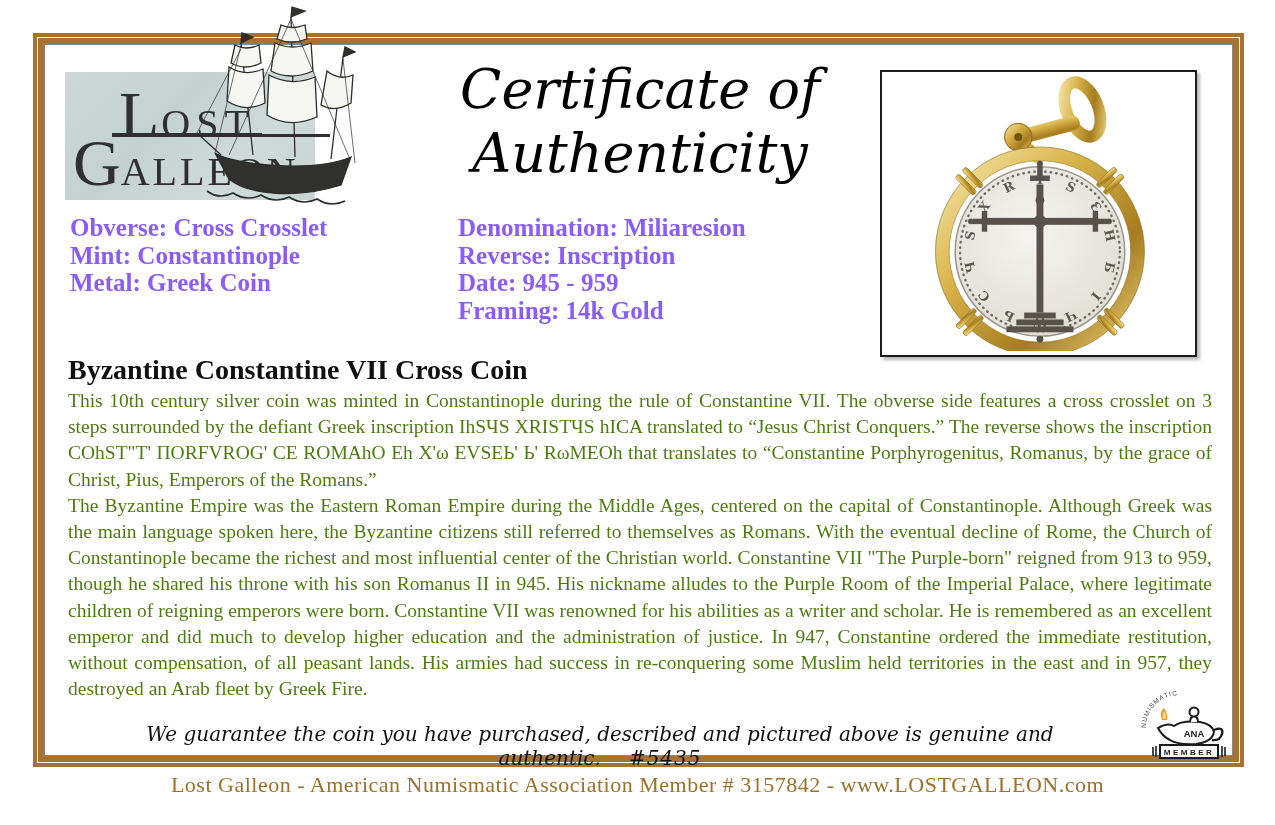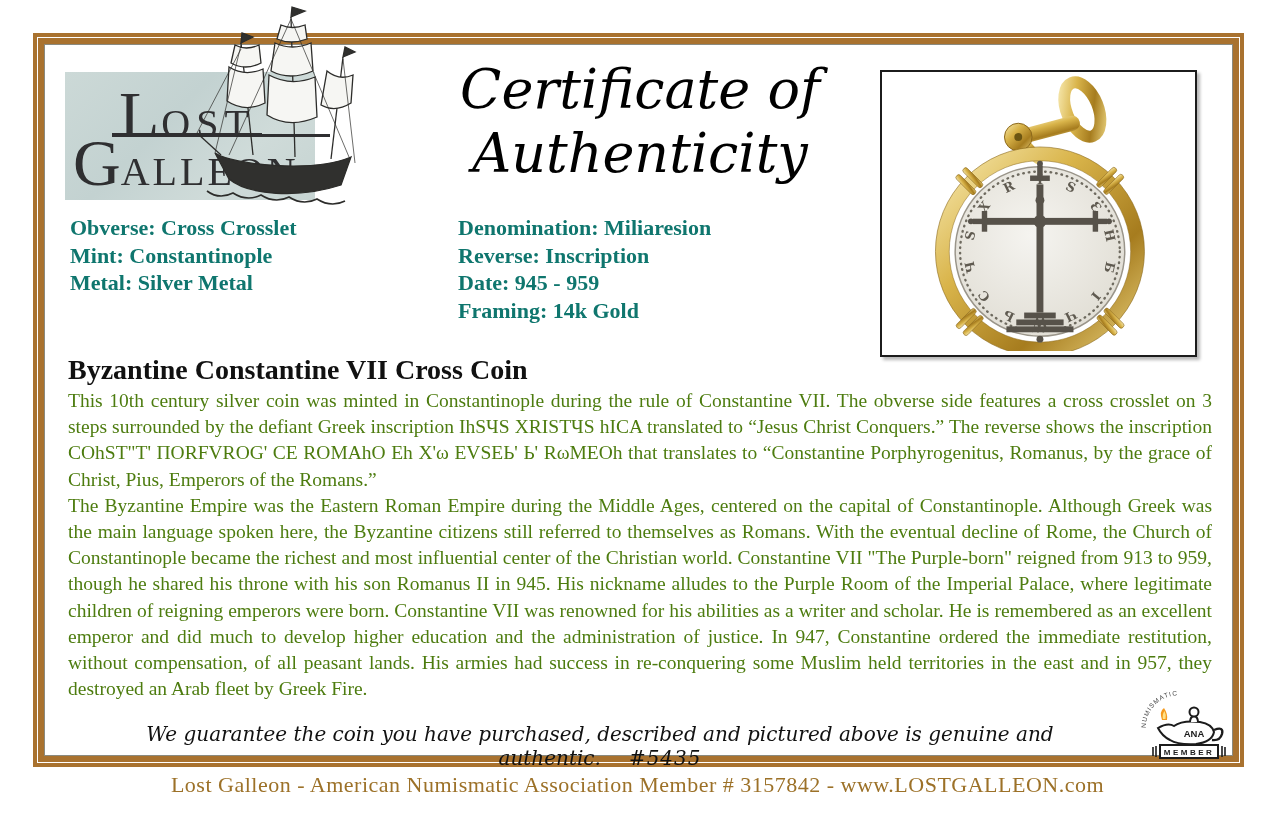--- a/index.html
+++ b/index.html
@@ -30,21 +30,21 @@
   .title{left:420px;top:58px;width:440px;text-align:center;
     font-family:"DejaVu Serif",serif;font-style:italic;font-size:54px;line-height:64px;color:#000;}
 
   
   .coin-photo{left:880px;top:70px;width:313px;height:283px;background:#fff;
     border:2px solid #1c1c1c;box-shadow:3px 3px 3px rgba(0,0,0,.28);}
   .coin-letter{font-family:"DejaVu Serif",serif;font-size:13px;font-weight:bold;fill:#5f5a50;
     text-anchor:middle;}
 
   
-  .details{font-size:22px;font-weight:bold;color:#0f766e;line-height:27.5px;}
+  .details{font-size:25px;font-weight:bold;color:#8b5cf6;line-height:27.5px;}
   .details-left{left:70px;top:214px;}
   .details-right{left:458px;top:214px;}
 
   
   .body-block{left:68px;top:354px;width:1144px;}
   .body-heading{font-size:28px;font-weight:bold;color:#111;margin:0 0 2px 0;}
   .body-block p{margin:0;font-size:19.5px;line-height:26.2px;text-align:justify;color:#4d7c0f;}
 
   
   .guarantee{left:70px;top:722px;width:1060px;text-align:center;
@@ -191,21 +191,21 @@
         <rect x="126" y="258" width="68" height="6"></rect>
         <circle cx="160" cy="271" r="3.5"></circle>
       </g>
     </g>
   </svg>
 </div>
 
 <div class="abs details details-left">
   <div>Obverse: Cross Crosslet</div>
   <div>Mint: Constantinople</div>
-  <div>Metal: Silver Metal</div>
+  <div>Metal: Greek Coin</div>
 </div>
 <div class="abs details details-right">
   <div>Denomination: Miliaresion</div>
   <div>Reverse: Inscription</div>
   <div>Date: 945 - 959</div>
   <div>Framing: 14k Gold</div>
 </div>
 
 <div class="abs body-block">
   <div class="body-heading">Byzantine Constantine VII Cross Coin</div>

